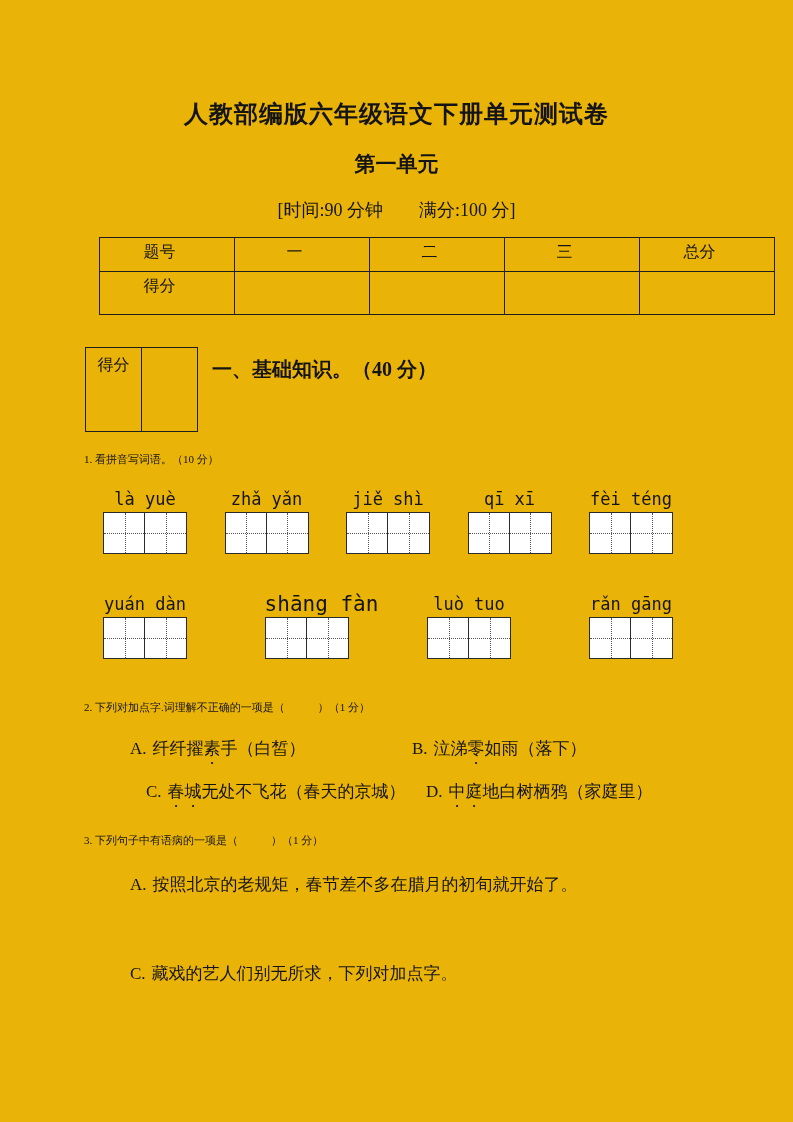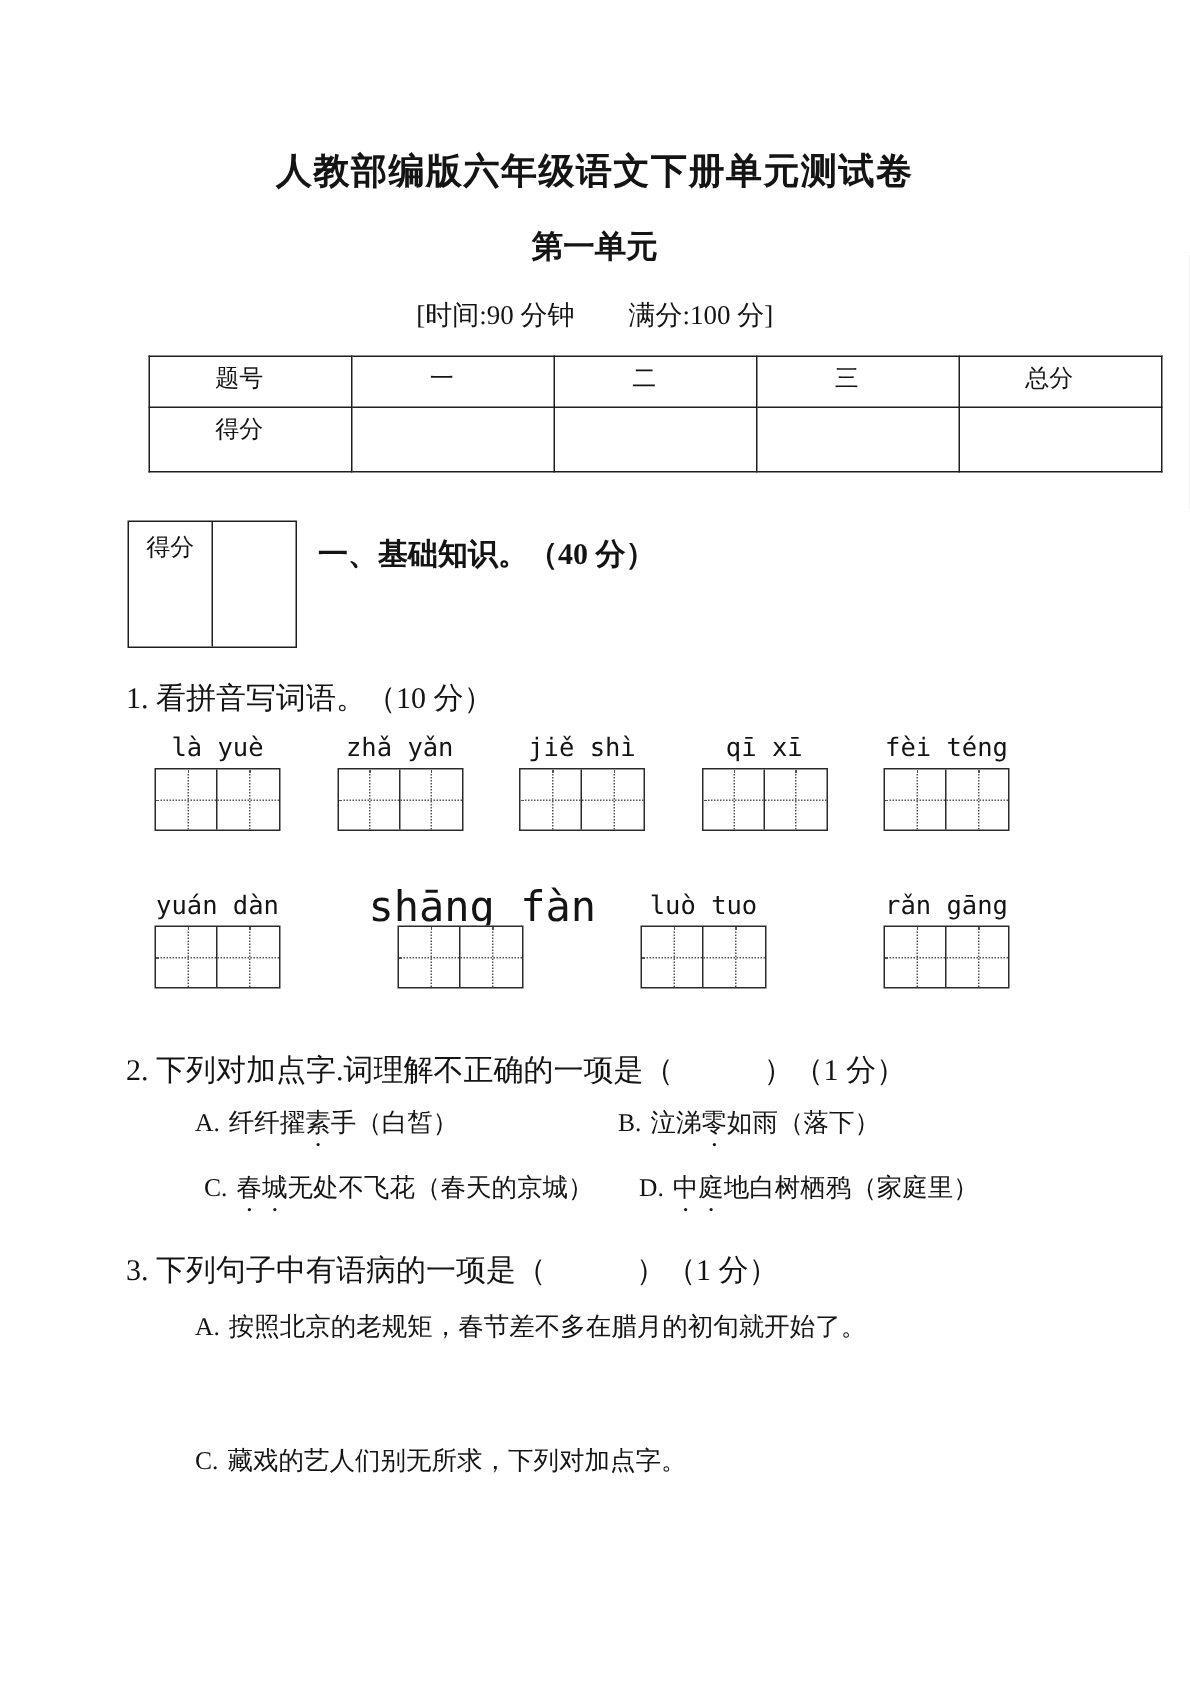--- a/index.html
+++ b/index.html
@@ -1,20 +1,20 @@
 <!DOCTYPE html>
 <html><head>
 <meta charset="utf-8">
 <style>
   html,body{margin:0;padding:0;background:#e8e8e8;}
   .page{
     position:relative;
     width:793px;height:1122px;
     margin:0 auto;
-    background:#ffffff;
+    background:#eab308;
     font-family:"Liberation Serif", serif;
     color:#141414;
     overflow:hidden;
   }
   .abs{position:absolute;}
   .centered{left:0;width:793px;text-align:center;}
   .doc-title{top:98px;font-size:24px;font-weight:700;letter-spacing:1px;font-family:"Liberation Sans",sans-serif;}
   .doc-subtitle{top:150px;font-size:21px;font-weight:700;font-family:"Liberation Sans",sans-serif;}
   .doc-meta{top:198px;font-size:18px;}
 
@@ -36,38 +36,38 @@
     position:absolute;left:85px;top:347px;
     width:113px;height:85px;
     border:1.6px solid #1f1f1f;box-sizing:border-box;
     display:flex;
   }
   .score-box .cell{flex:1;box-sizing:border-box;text-align:center;font-size:16px;padding-top:7px;}
   .score-box .cell.first{border-right:1.6px solid #1f1f1f;}
 
   .section-heading{left:212px;top:356px;font-size:20px;font-weight:700;}
 
-  .stem{font-size:20px;}
+  .stem{font-size:11px;}
   .q1-stem{left:84px;top:452px;}
   .q2-stem{left:84px;top:700px;}
   .q3-stem{left:84px;top:833px;}
 
   
   .pinyin-row{
     position:absolute;left:103px;width:570px;
     display:flex;justify-content:space-between;gap:12px;
   }
   .pinyin-row.r1{top:487px;}
   .pinyin-row.r2{top:592px;}
   .pinyin-unit{width:84px;display:flex;flex-direction:column;align-items:center;}
   .pinyin-label{
     font-family:"DejaVu Sans Mono", monospace;
     font-size:17px;white-space:nowrap;height:25px;line-height:25px;
   }
-  .pinyin-label.big{font-size:28px;margin-left:29px;}
+  .pinyin-label.big{font-size:21px;margin-left:29px;}
   .pbox{
     position:relative;width:84px;height:42px;
     border:1.6px solid #2b2b2b;box-sizing:border-box;background:#fff;
   }
   .pbox .vmid{position:absolute;left:50%;top:0;bottom:0;width:0;border-left:1.6px solid #2b2b2b;margin-left:-1px;}
   .pbox .dv1{position:absolute;left:25%;top:0;bottom:0;width:0;border-left:1px dotted #555;}
   .pbox .dv2{position:absolute;left:75%;top:0;bottom:0;width:0;border-left:1px dotted #555;}
   .pbox .dh{position:absolute;top:50%;left:0;right:0;height:0;border-top:1px dotted #555;}
 
   
@@ -206,21 +206,21 @@
   </div>
 
   <div class="abs stem q2-stem">2. 下列对加点字.词理解不正确的一项是（　　　）（1 分）</div>
 
   <div class="opt" style="left:130px;top:737px;">
     <span class="lbl">A.</span><span>纤纤擢</span><span class="em-dot">素</span><span>手（白皙）</span>
   </div>
   <div class="opt" style="left:412px;top:737px;">
     <span class="lbl">B.</span><span>泣涕</span><span class="em-dot">零</span><span>如雨（落下）</span>
   </div>
-  <div class="opt" style="left:136px;top:780px;">
+  <div class="opt" style="left:146px;top:780px;">
     <span class="lbl">C.</span><span></span><span class="em-dot">春城</span><span>无处不飞花（春天的京城）</span>
   </div>
   <div class="opt" style="left:426px;top:780px;">
     <span class="lbl">D.</span><span></span><span class="em-dot">中庭</span><span>地白树栖鸦（家庭里）</span>
   </div>
 
   <div class="abs stem q3-stem">3. 下列句子中有语病的一项是（　　　）（1 分）</div>
 
   <div class="opt" style="left:130px;top:873px;">
     <span class="lbl">A.</span><span>按照北京的老规矩，春节差不多在腊月的初旬就开始了。</span>

